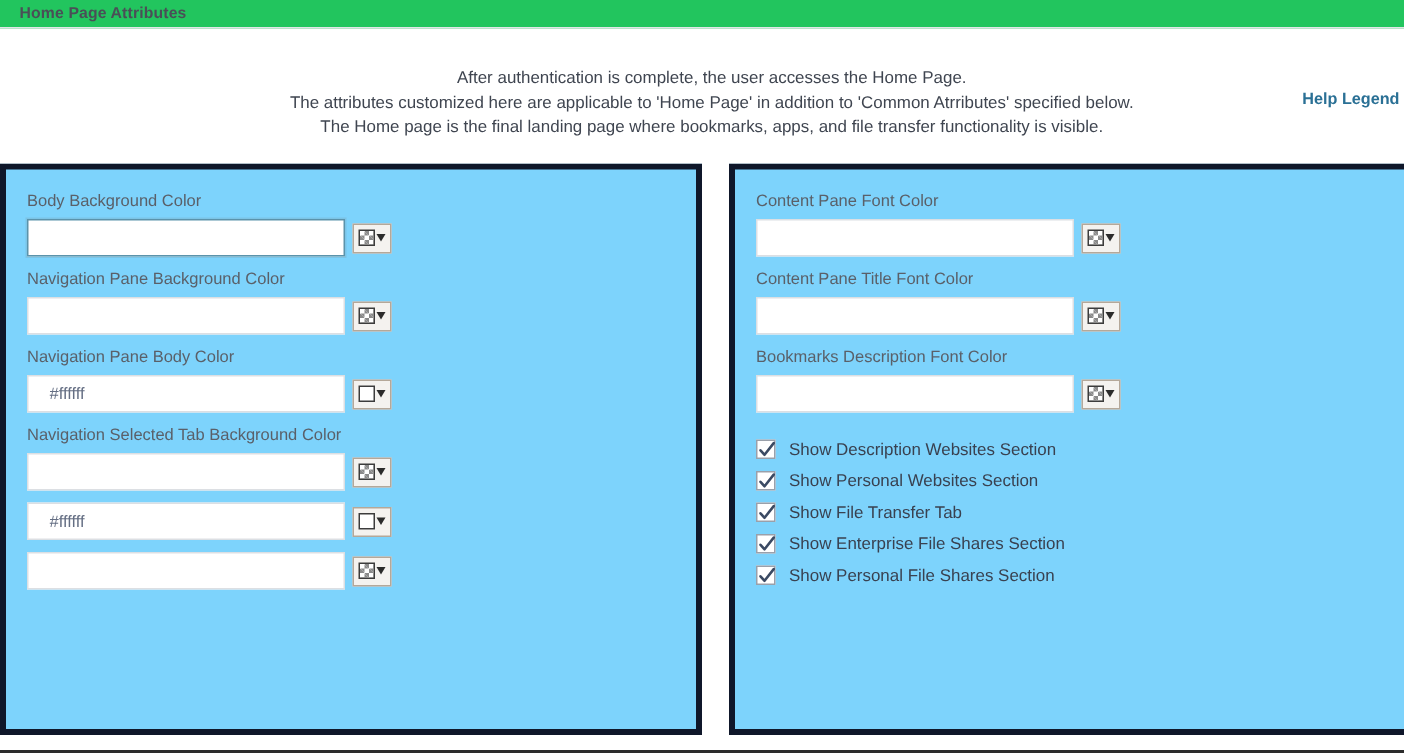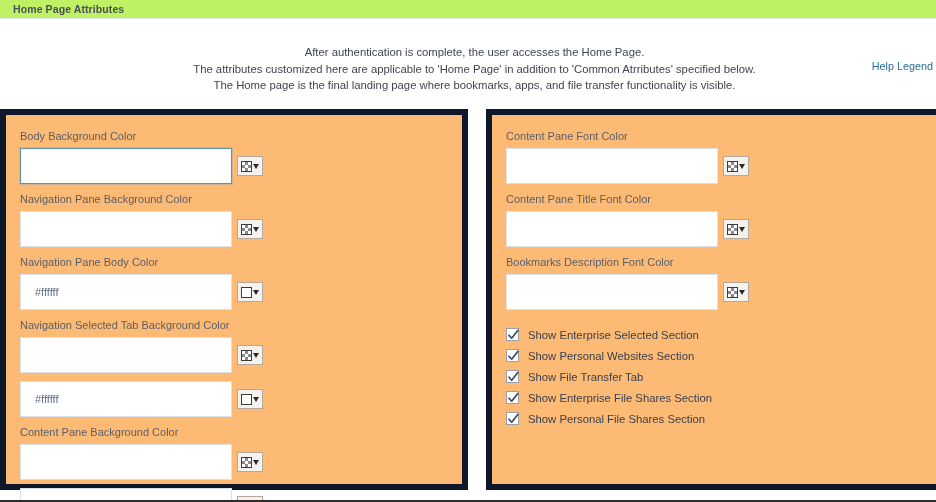--- a/index.html
+++ b/index.html
@@ -17,21 +17,21 @@
     width: 936px;
     height: 502px;
     background: #ffffff;
     display: flex;
     flex-direction: column;
   }
 
   
   .header-bar {
     height: 19px;
-    background: #bef264;
+    background: #22c55e;
     border-bottom: 1px solid #e3e5e8;
     display: flex;
     align-items: center;
     padding-left: 13px;
     flex: 0 0 auto;
   }
   .header-title {
     font-size: 10.5px;
     color: #4a4f57;
     font-weight: bold;
@@ -51,40 +51,40 @@
     line-height: 16.5px;
     color: #3f4550;
     white-space: nowrap;
     text-align: center;
   }
   .help-legend {
     position: absolute;
     top: 41px;
     right: 3px;
     font-size: 10.8px;
-    font-weight: normal;
+    font-weight: bold;
     color: #2a7095;
     cursor: pointer;
     white-space: nowrap;
   }
 
   
   .panels {
     flex: 1 1 auto;
     display: flex;
     align-items: stretch;
     gap: 18px;
     padding: 0 0 10px 0;
     background: #ffffff;
     min-height: 0;
   }
 
   .panel {
-    background: #fdba74;
-    border: 6px solid #0f172a;
+    background: #7dd3fc;
+    border: 4px solid #0f172a;
     padding: 14px 14px 10px 14px;
   }
   .panel-left  { width: 468px; flex: 0 0 468px; margin-left: 0; }
   .panel-right { width: 468px; flex: 0 0 468px; }
 
   
   .field { margin-bottom: 8px; }
   .field-label {
     font-size: 11px;
     color: #5a6069;
@@ -92,21 +92,21 @@
     margin-bottom: 4px;
     white-space: nowrap;
   }
   .field-control {
     display: flex;
     align-items: center;
     gap: 5px;
   }
   .color-input {
     width: 212px;
-    height: 36px;
+    height: 25px;
     background: #ffffff;
     border: 1px solid #dcdfe3;
     font-family: "Liberation Sans", sans-serif;
     font-size: 11px;
     color: #646e83;
     padding: 0 20px 0 14px;
     outline: none;
   }
   .color-input::placeholder { color: #b9bec6; }
   .color-input.focused {
@@ -249,30 +249,20 @@
       <div class="field">
         <div class="field-control">
           <input class="color-input" type="text" value="#ffffff" style="">
           <div class="color-btn">
             <span class="swatch white"></span>
             <span class="caret"></span>
           </div>
         </div>
       </div>
 
-      <div class="field">
-        <div class="field-label">Content Pane Background Color</div>
-        <div class="field-control">
-          <input class="color-input" type="text" value="" style="">
-          <div class="color-btn">
-            <span class="swatch checker"></span>
-            <span class="caret"></span>
-          </div>
-        </div>
-      </div>
 
       <div class="field">
         <div class="field-control">
           <input class="color-input" type="text" value="" style="">
           <div class="color-btn">
             <span class="swatch checker"></span>
             <span class="caret"></span>
           </div>
         </div>
       </div>
@@ -315,21 +305,21 @@
       </div>
 
       <div class="checkbox-group">
 
         <div class="checkbox-row">
           <span class="checkbox-box">
             <svg width="13" height="14" viewBox="0 0 13 14">
                 <path d="M2 7.2 L4.7 10.2 L10.8 2.4" stroke="#3b4a63" stroke-width="1.7" fill="none" stroke-linecap="round" stroke-linejoin="round"></path>
               </svg>
           </span>
-          <span class="checkbox-label">Show Enterprise Selected Section</span>
+          <span class="checkbox-label">Show Description Websites Section</span>
         </div>
 
         <div class="checkbox-row">
           <span class="checkbox-box">
             <svg width="13" height="14" viewBox="0 0 13 14">
                 <path d="M2 7.2 L4.7 10.2 L10.8 2.4" stroke="#3b4a63" stroke-width="1.7" fill="none" stroke-linecap="round" stroke-linejoin="round"></path>
               </svg>
           </span>
           <span class="checkbox-label">Show Personal Websites Section</span>
         </div>

